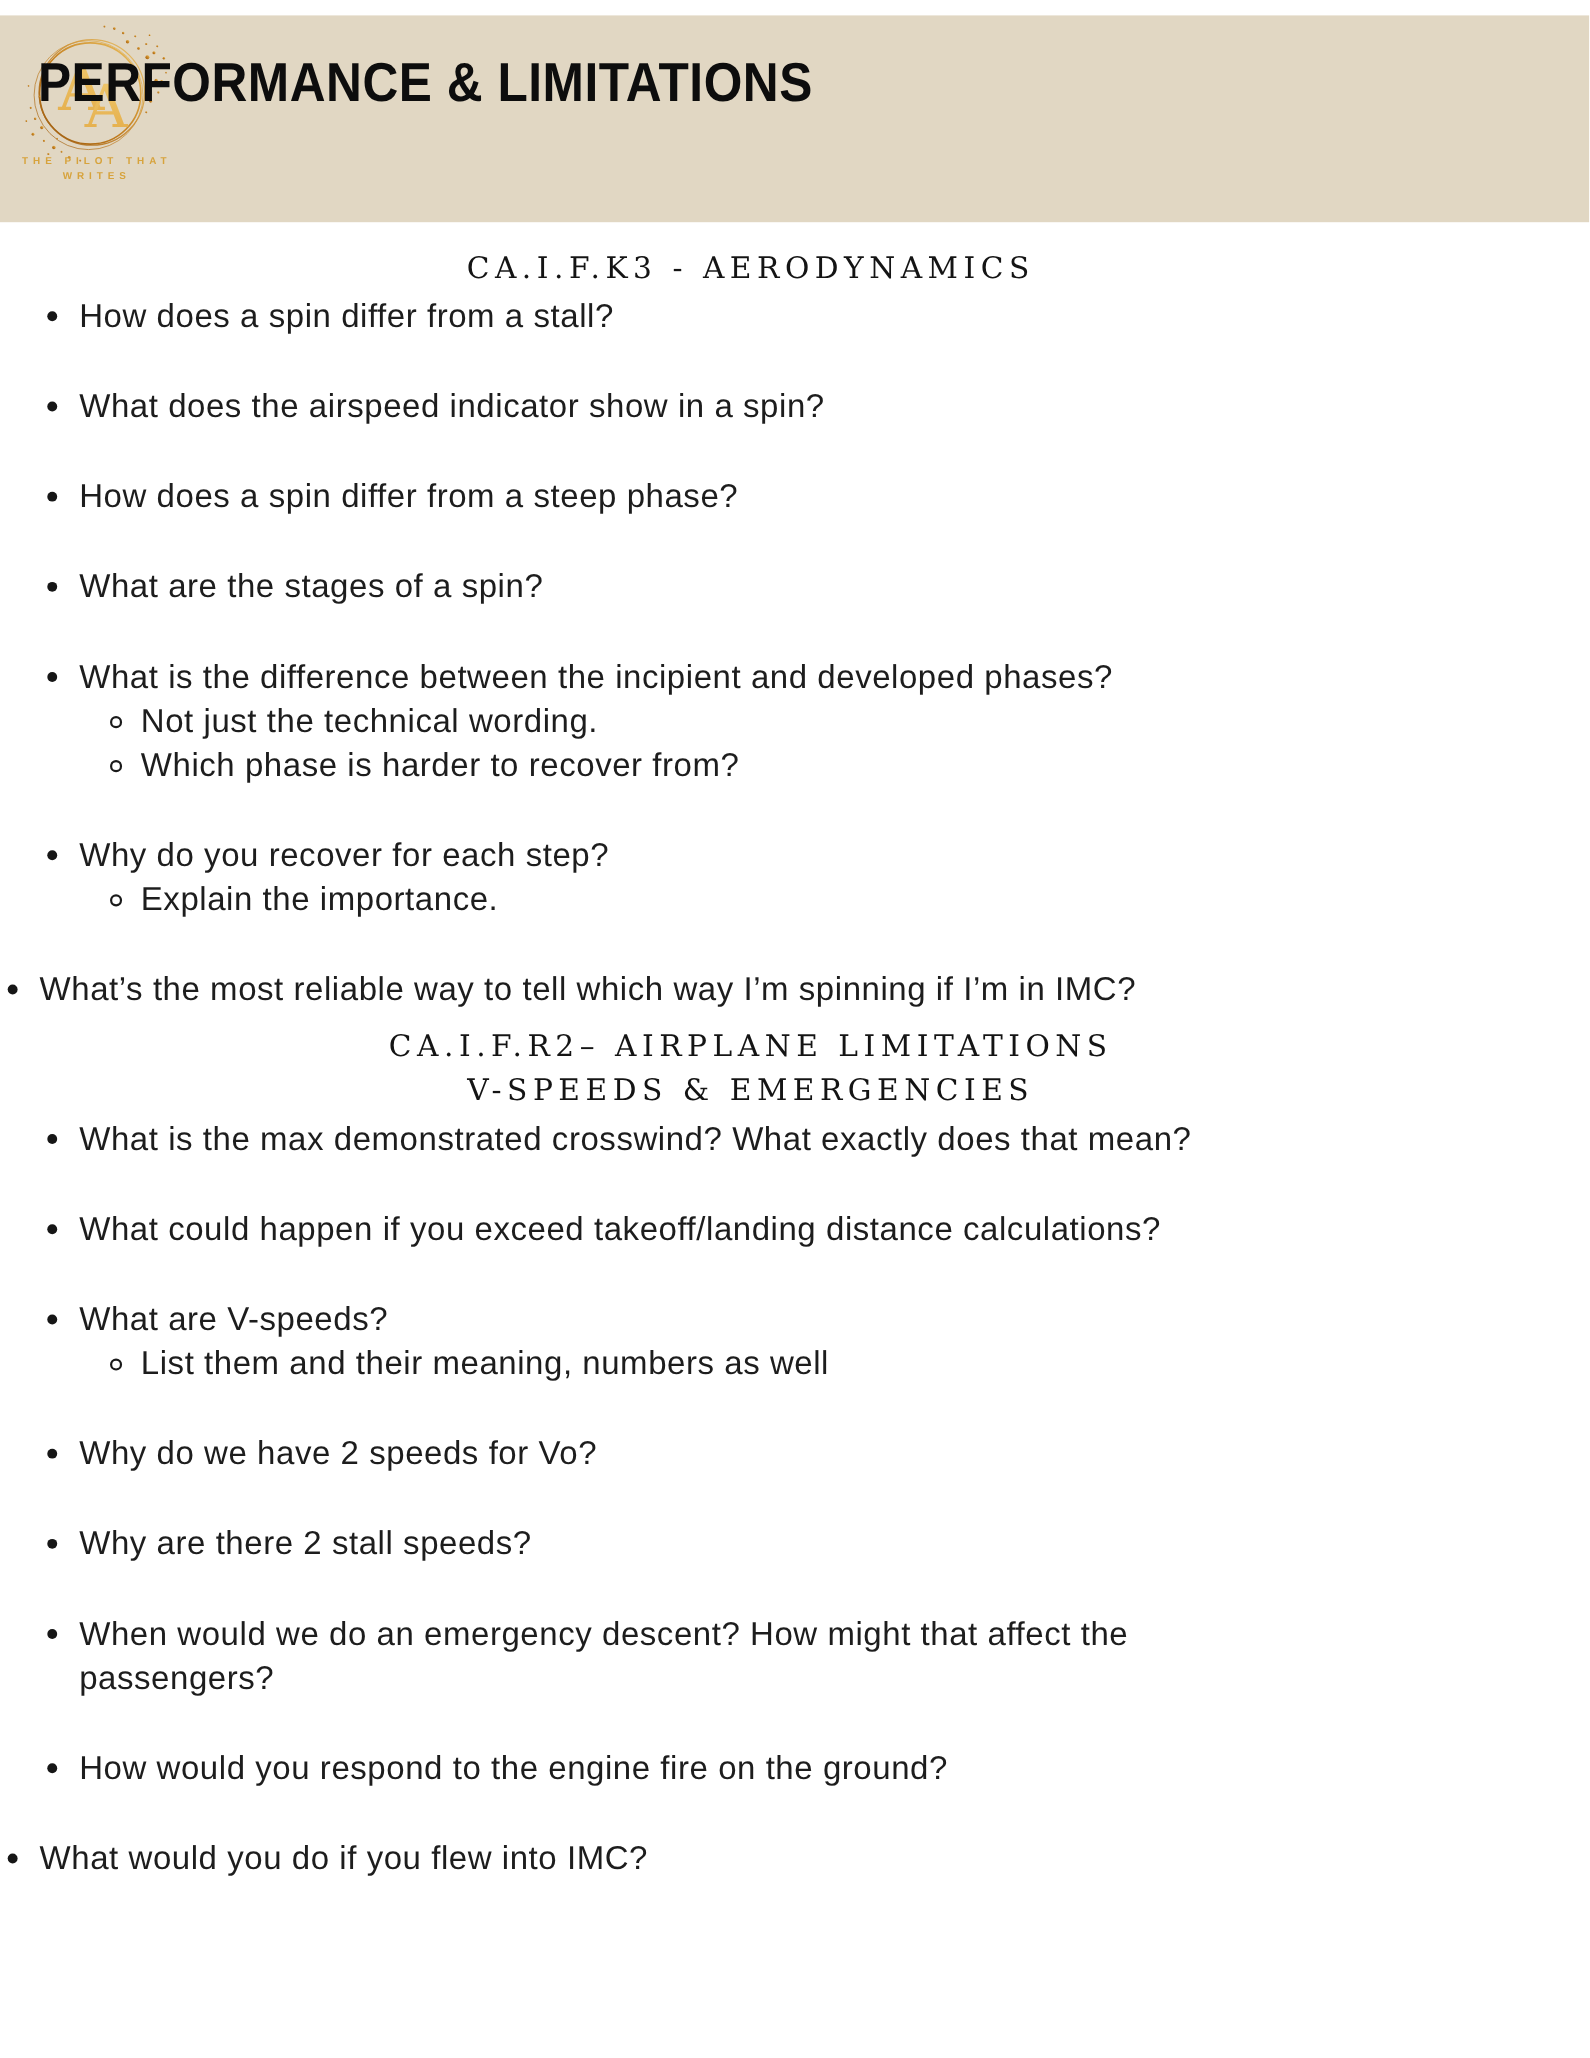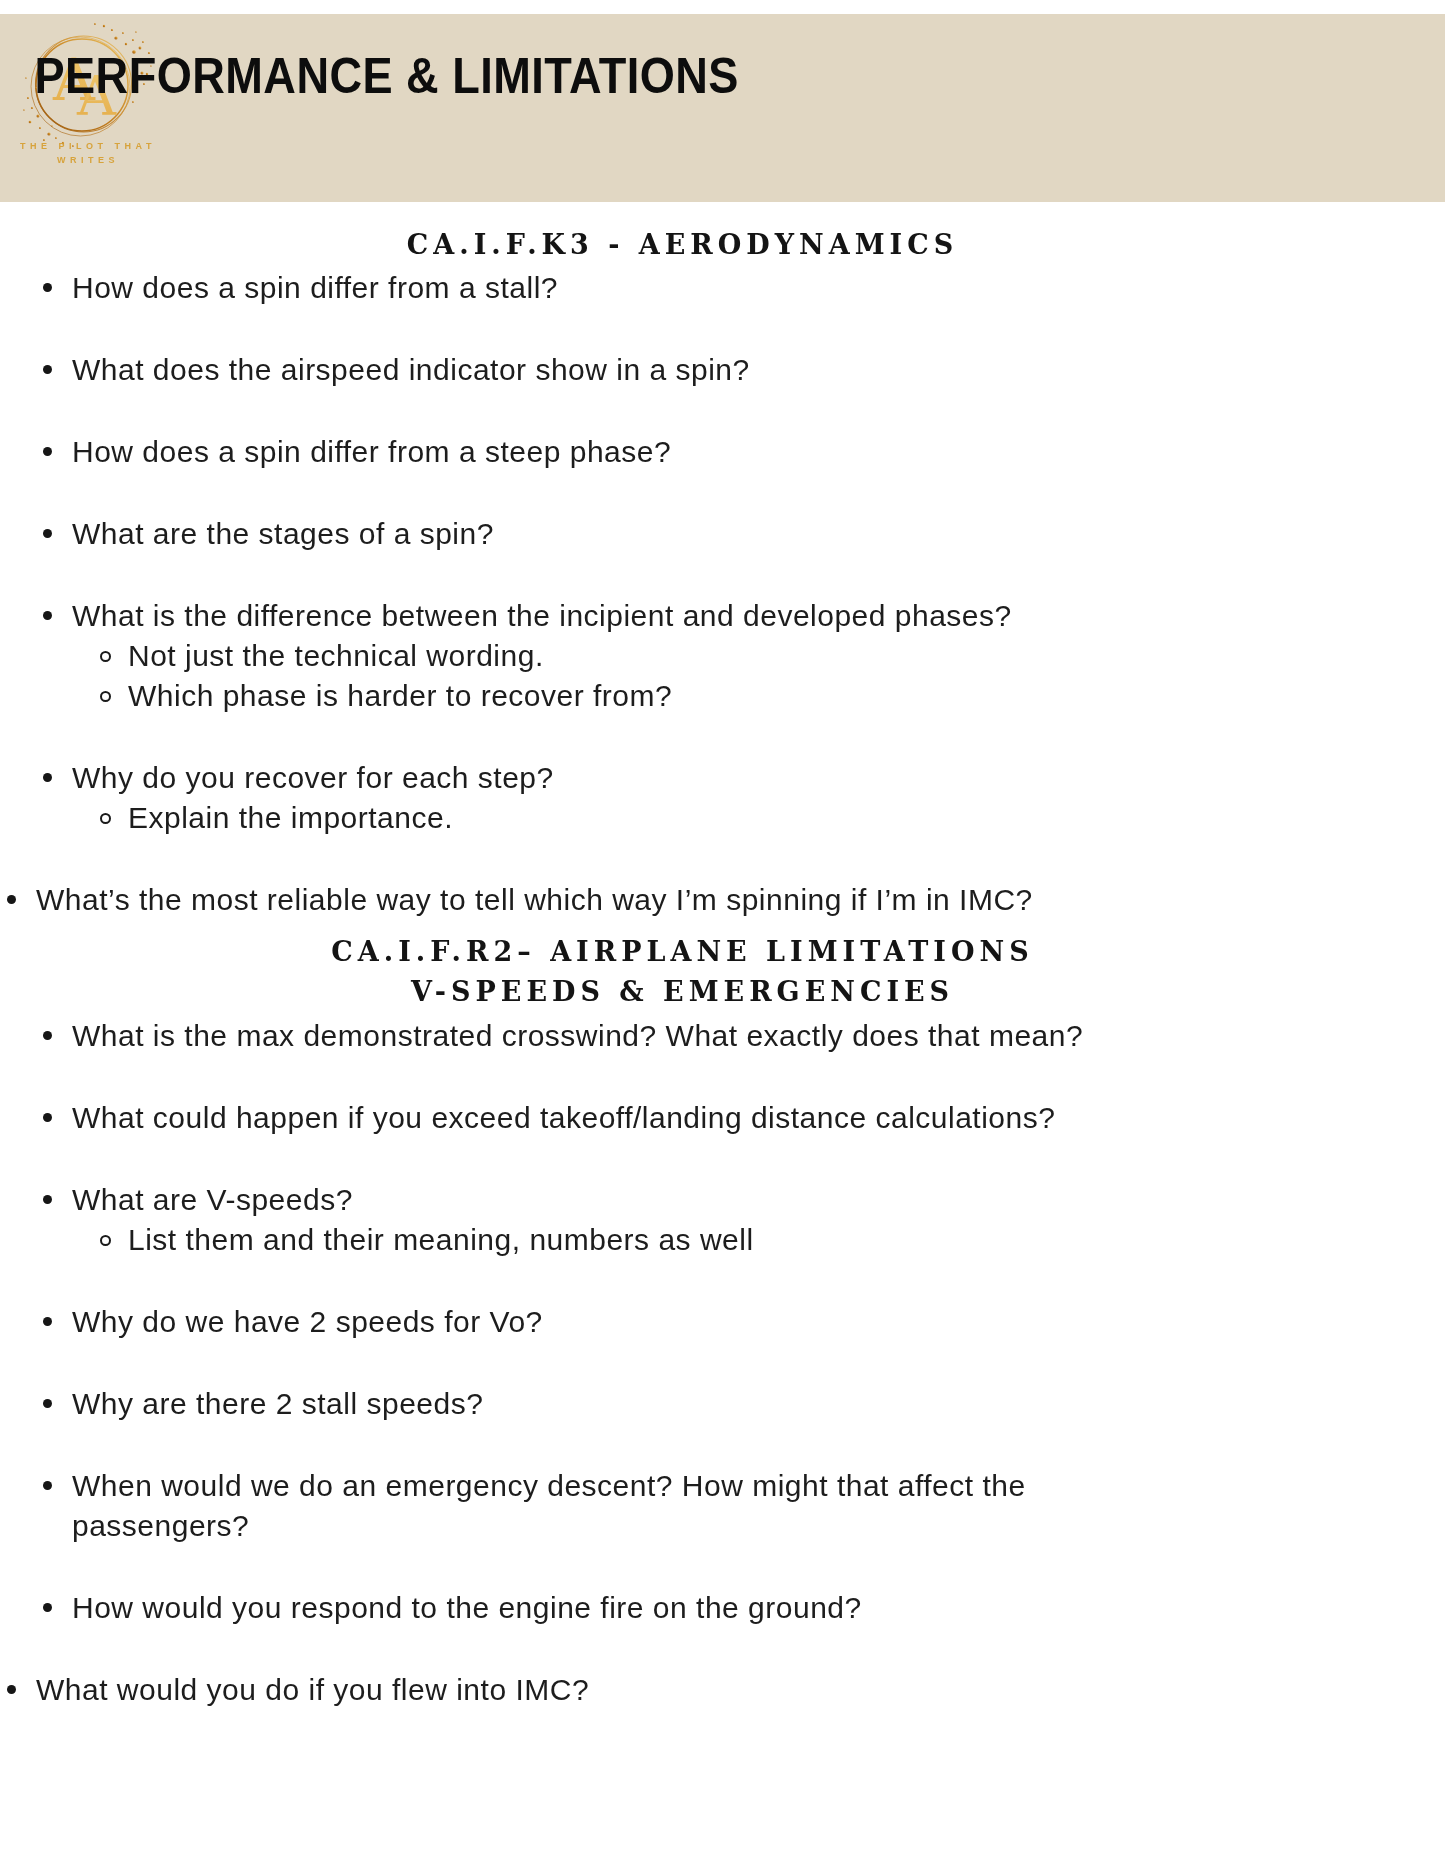--- a/index.html
+++ b/index.html
@@ -37,21 +37,21 @@
     line-height:36px;
     letter-spacing:1px;
     color:#1c1c1c;
   }
   .logo { position:absolute; left:16px; top:4px; }
 
   
   .section-head {
     text-align:center;
     font-family:"DejaVu Serif", serif;
-    font-weight:700;
+    font-weight:400;
     font-size:27px;
     letter-spacing:5px;
     color:#141414;
     margin-left:20px;
     margin-right:100px;
   }
   .head-1 { margin-top:24px; line-height:38px; }
   .head-2 { margin-top:12px; line-height:40px; }
 
   

